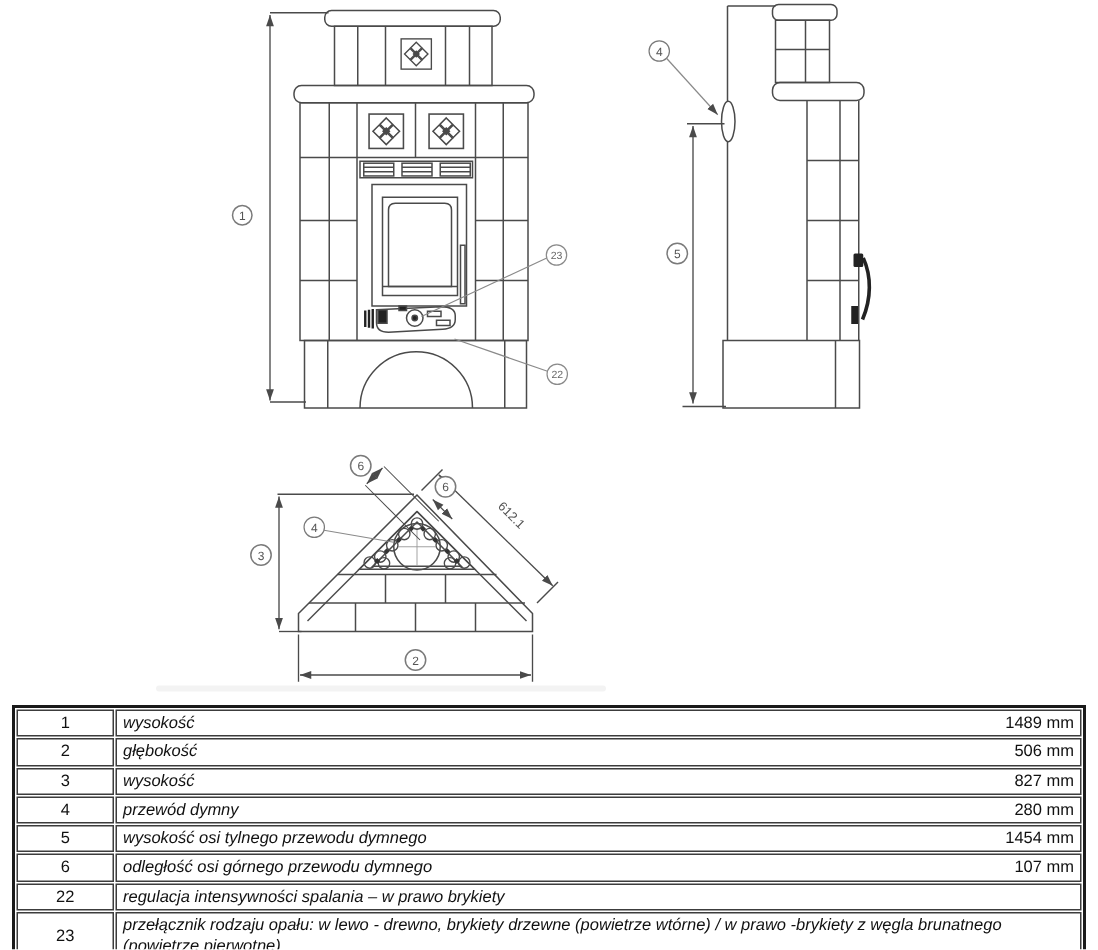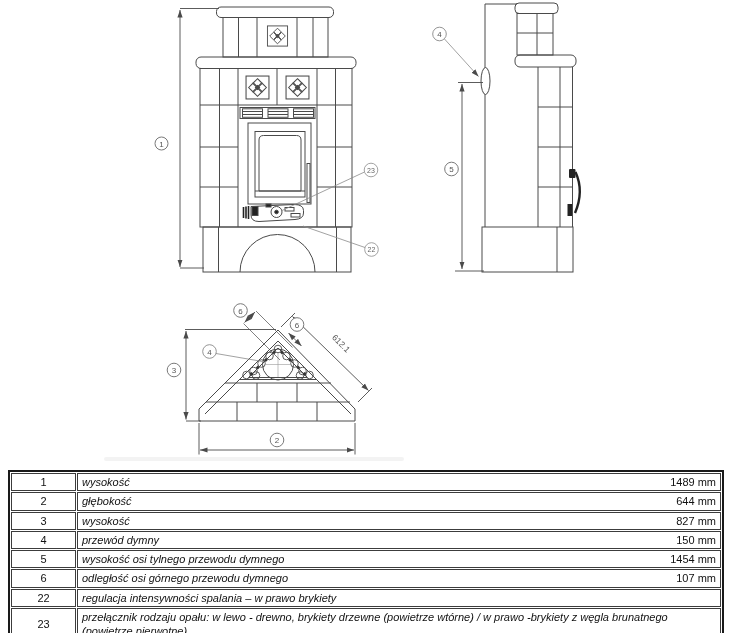--- a/index.html
+++ b/index.html
@@ -266,29 +266,29 @@
   <div class="smudge"></div>
 
   <table class="spec-table">
     <tbody>
       <tr>
         <td class="num">1</td>
         <td class="desc"><span class="val">1489 mm</span><span class="lbl">wysokość</span></td>
       </tr>
       <tr>
         <td class="num">2</td>
-        <td class="desc"><span class="val">644 mm</span><span class="lbl">głębokość</span></td>
+        <td class="desc"><span class="val">506 mm</span><span class="lbl">głębokość</span></td>
       </tr>
       <tr>
         <td class="num">3</td>
         <td class="desc"><span class="val">827 mm</span><span class="lbl">wysokość</span></td>
       </tr>
       <tr>
         <td class="num">4</td>
-        <td class="desc"><span class="val">150 mm</span><span class="lbl">przewód dymny</span></td>
+        <td class="desc"><span class="val">280 mm</span><span class="lbl">przewód dymny</span></td>
       </tr>
       <tr>
         <td class="num">5</td>
         <td class="desc"><span class="val">1454 mm</span><span class="lbl">wysokość osi tylnego przewodu dymnego</span></td>
       </tr>
       <tr>
         <td class="num">6</td>
         <td class="desc"><span class="val">107 mm</span><span class="lbl">odległość osi górnego przewodu dymnego</span></td>
       </tr>
       <tr>

